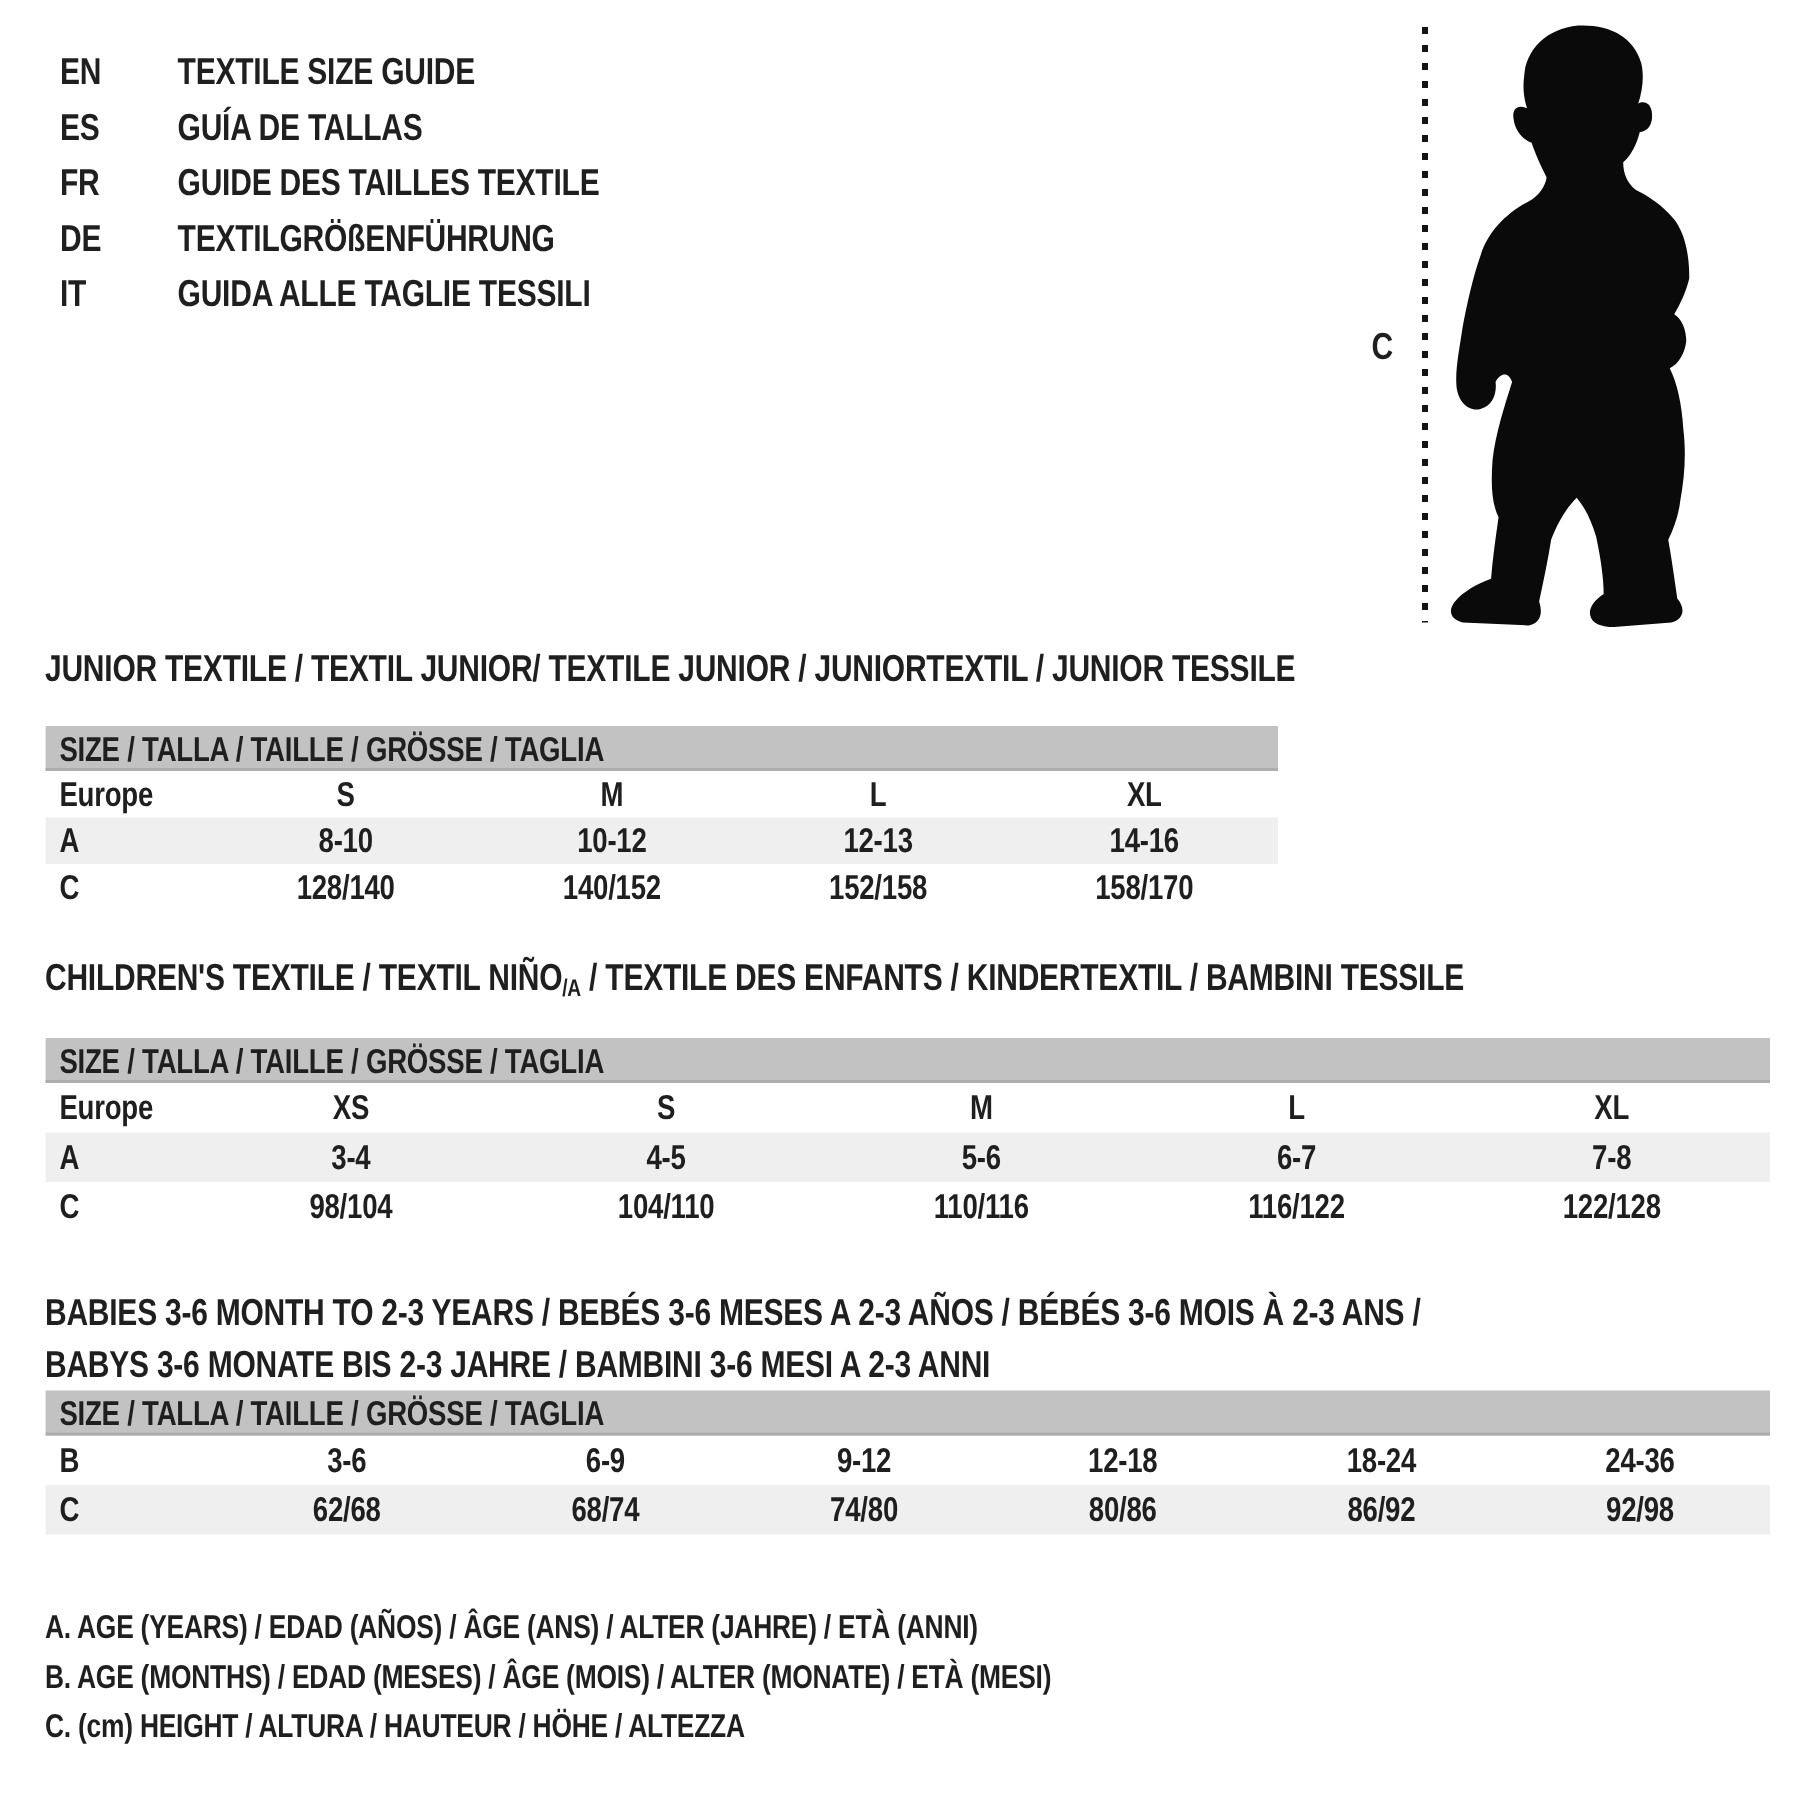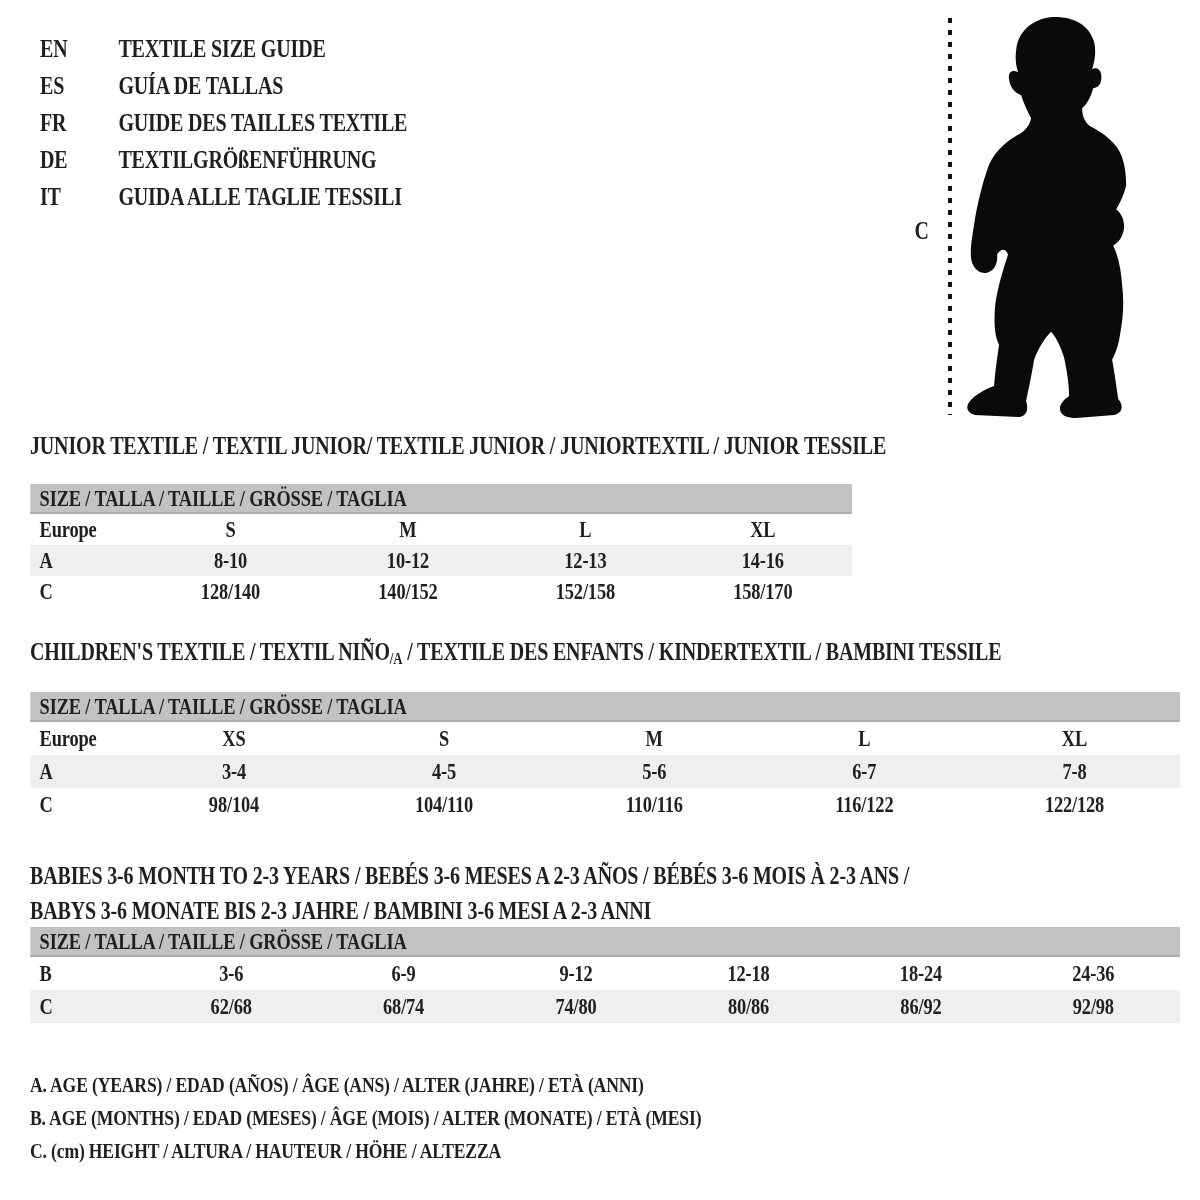--- a/index.html
+++ b/index.html
@@ -1,17 +1,17 @@
 <!DOCTYPE html>
 <html><head>
 <meta charset="utf-8">
 <style>
   html,body{margin:0;padding:0;background:#fff;overflow:hidden;}
   .canvas{position:relative;width:1200px;height:1200px;background:var(--bg,#fff);
-    font-family:Liberation Serif, serif;font-weight:bold;
+    font-family:Liberation Sans, sans-serif;font-weight:bold;
     color:var(--ink,#1f1f1f);overflow:hidden;}
   
   .squeeze{position:absolute;top:0;left:0;width:1500px;height:1200px;
     transform:scaleX(0.8);transform-origin:top left;letter-spacing:-0.2px;}
 
   
   .lang-list{position:absolute;top:30px;left:50px;}
   .lang-row{display:flex;line-height:37px;font-size:25px;}
   .lang-code{width:98px;}
 

